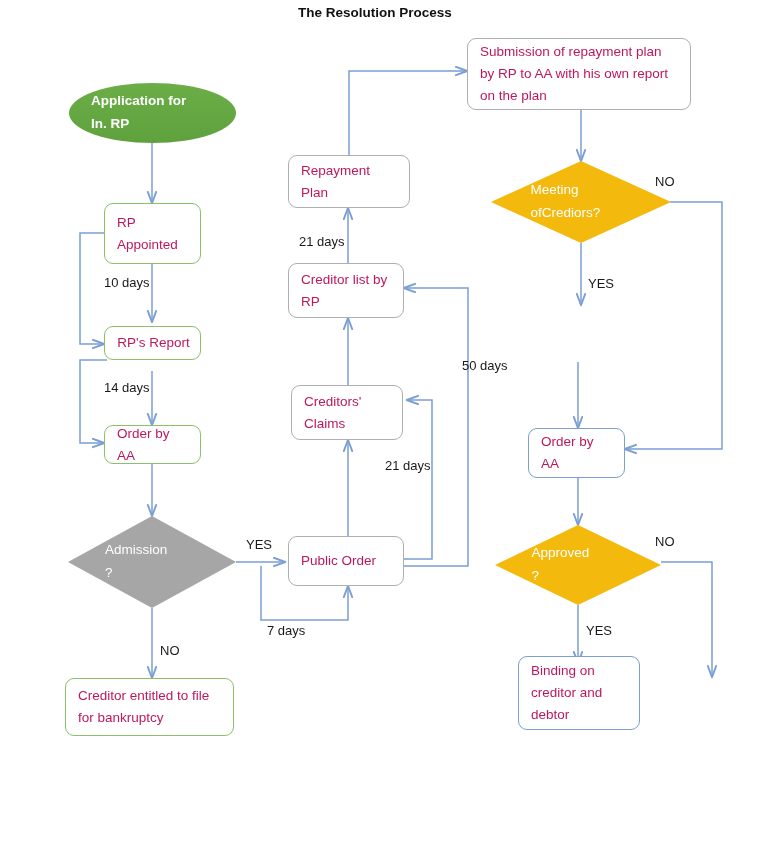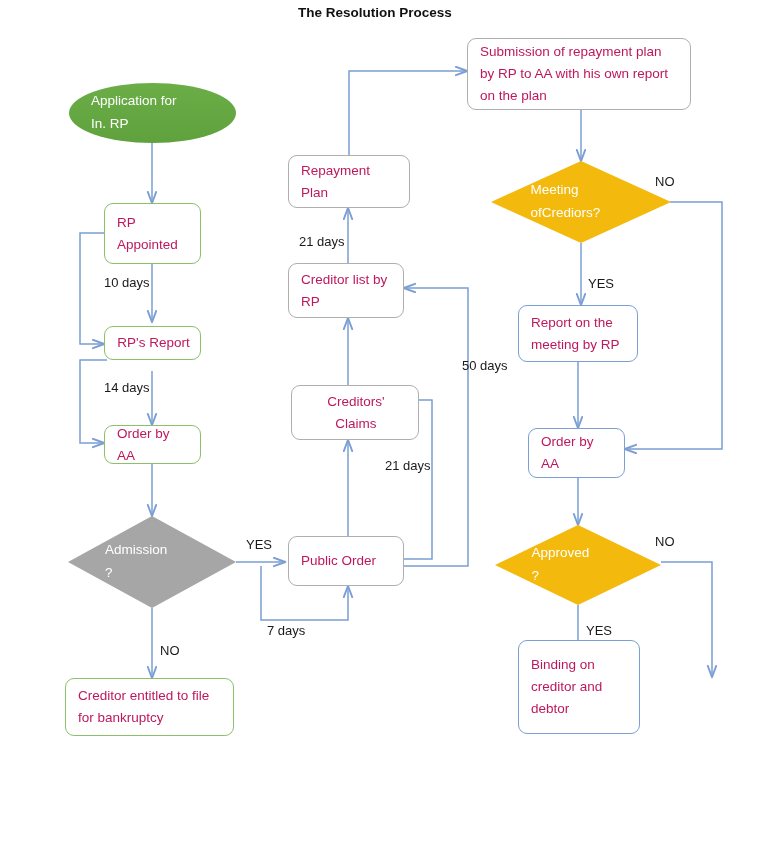--- a/index.html
+++ b/index.html
@@ -157,21 +157,21 @@
       <path d="M578,478 L578,525"></path>
 
       <path d="M578,605 L578,663"></path>
 
       <path d="M661,562 L712,562 L712,677"></path>
     </g>
   </svg>
 
   <div id="title" style="left:298px; top:5px;">The Resolution Process</div>
 
-  <div class="node ellipse" style="left:69px; top:83px; width:167px; height:60px;">
+  <div class="node ellipse" style="left:69px; top:83px; width:167px; height:60px;font-weight:bold;">
     <span class="txt">Application for
 In. RP</span>
   </div>
 
   <div class="node box box-green" style="left:104px; top:203px; width:97px; height:61px;">
     <span class="txt">RP
 Appointed</span>
   </div>
 
   <div class="node box box-green" style="left:104px; top:326px; width:97px; height:34px;text-align:center;">
@@ -192,21 +192,21 @@
 
   <div class="node box box-green" style="left:65px; top:678px; width:169px; height:58px;">
     <span class="txt">Creditor entitled to file
 for bankruptcy</span>
   </div>
 
   <div class="node box box-gray" style="left:288px; top:536px; width:116px; height:50px;">
     <span class="txt">Public Order</span>
   </div>
 
-  <div class="node box box-gray" style="left:291px; top:385px; width:128px; height:55px;text-align:center;">
+  <div class="node box box-gray" style="left:291px; top:385px; width:112px; height:55px;">
     <span class="txt">Creditors'
 Claims</span>
   </div>
 
   <div class="node box box-gray" style="left:288px; top:263px; width:116px; height:55px;">
     <span class="txt">Creditor list by
 RP</span>
   </div>
 
   <div class="node box box-gray" style="left:288px; top:155px; width:122px; height:53px;">
@@ -220,38 +220,34 @@
   </div>
 
   <div class="node diamond" style="left:491px; top:161px; width:180px; height:82px;">
     <svg class="shape" viewBox="0 0 180 82" preserveAspectRatio="none">
       <polygon points="90,0 180,41 90,82 0,41" fill="#F3B90C"></polygon>
     </svg>
     <span class="txt">Meeting
 ofCrediors?</span>
   </div>
 
-  <div class="node box box-blue" style="left:518px; top:305px; width:120px; height:57px;">
-    <span class="txt">Report on the
-meeting by RP</span>
-  </div>
 
   <div class="node box box-blue" style="left:528px; top:428px; width:97px; height:50px;">
     <span class="txt">Order by AA</span>
   </div>
 
   <div class="node diamond" style="left:495px; top:525px; width:166px; height:80px;">
     <svg class="shape" viewBox="0 0 166 80" preserveAspectRatio="none">
       <polygon points="83,0 166,40 83,80 0,40" fill="#F3B90C"></polygon>
     </svg>
     <span class="txt">Approved
 ?</span>
   </div>
 
-  <div class="node box box-blue" style="left:518px; top:640px; width:122px; height:94px;">
+  <div class="node box box-blue" style="left:518px; top:656px; width:122px; height:74px;">
     <span class="txt">Binding on
 creditor and
 debtor</span>
   </div>
 
 
   <div class="elabel" style="left:104px; top:275px;">10 days</div>
 
   <div class="elabel" style="left:104px; top:380px;">14 days</div>
 

